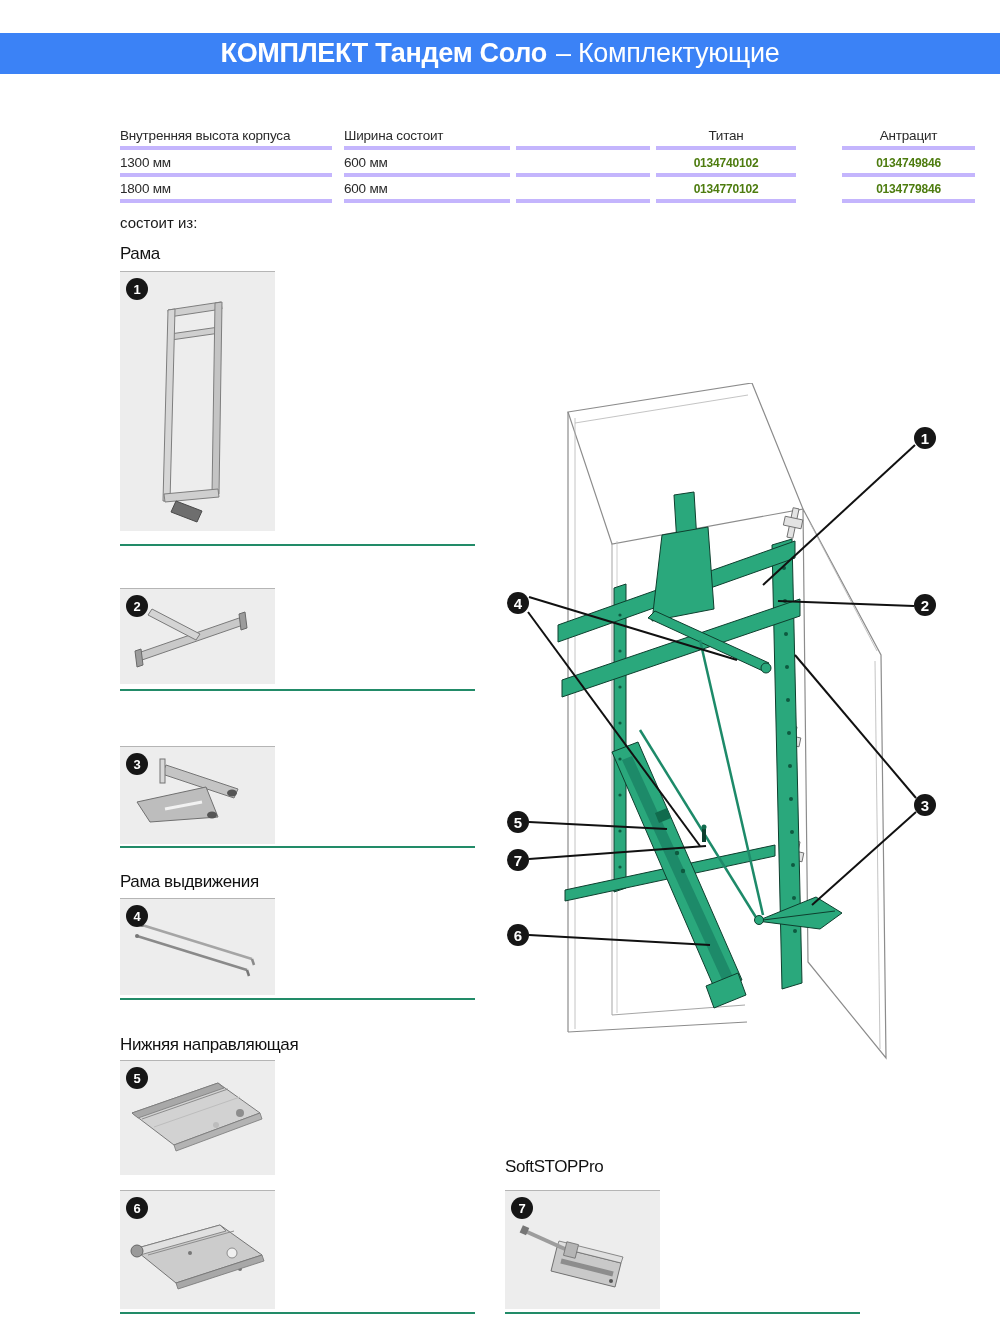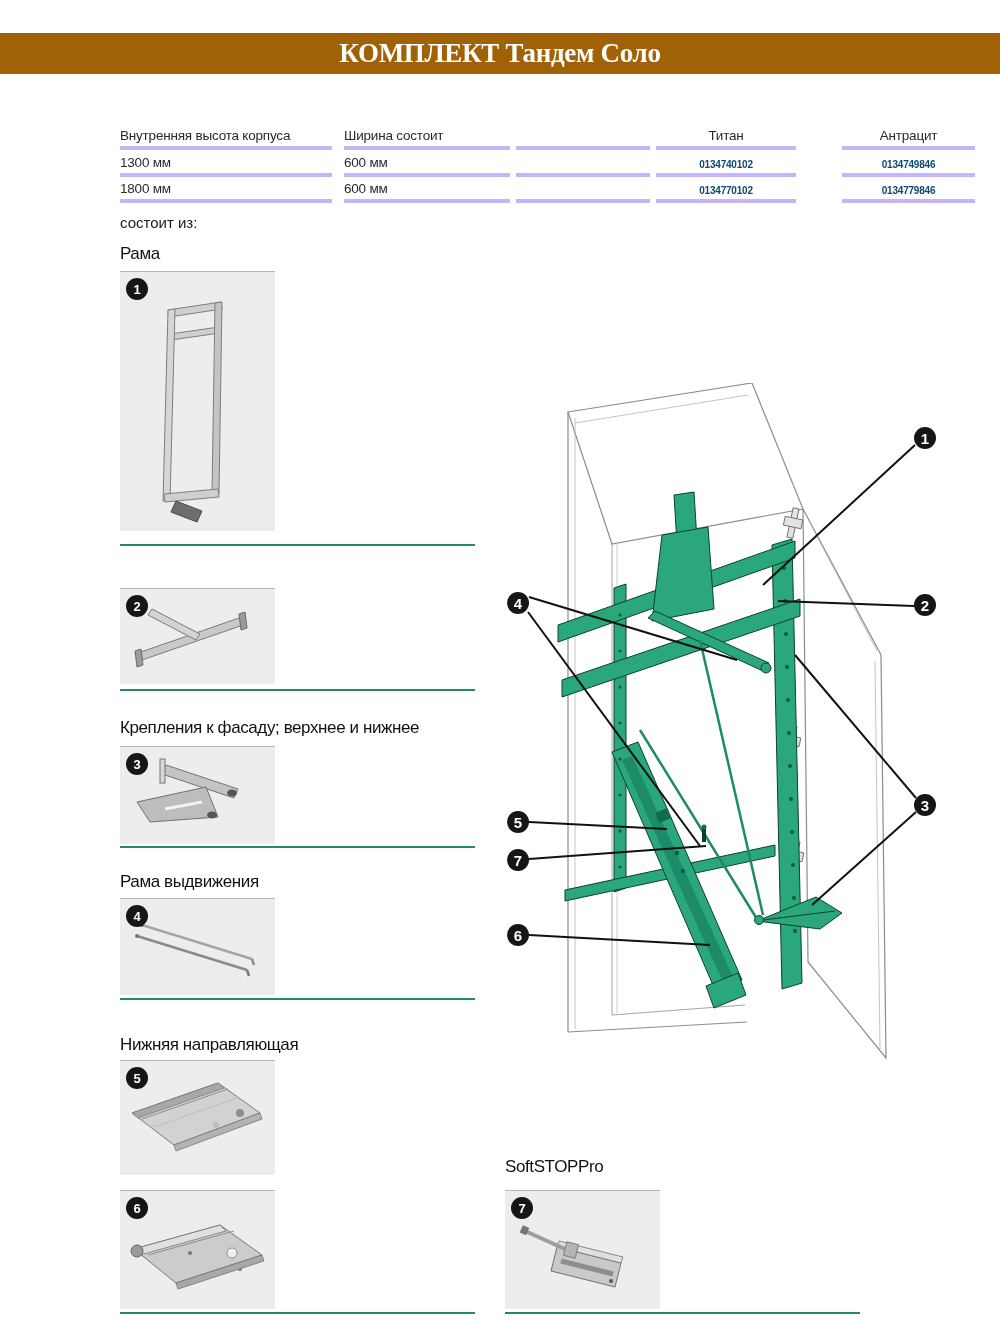--- a/index.html
+++ b/index.html
@@ -1,36 +1,36 @@
 <!DOCTYPE html>
 <html><head>
 <meta charset="utf-8">
 <style>
   html,body{margin:0;padding:0;background:#fff;}
   .page{position:relative;width:1000px;height:1320px;background:#fff;overflow:hidden;
         font-family:"Liberation Sans","DejaVu Sans",sans-serif;color:#1a1a1a;}
   
-  .topbar{position:absolute;left:0;top:33px;width:1000px;height:41px;background:#a16207;
-          display:flex;align-items:center;justify-content:center;color:#fff;font-size:27px;letter-spacing:-0.3px;font-family:Liberation Serif, serif;}
+  .topbar{position:absolute;left:0;top:33px;width:1000px;height:41px;background:#3b82f6;
+          display:flex;align-items:center;justify-content:center;color:#fff;font-size:27px;letter-spacing:-0.3px;}
   .topbar .t-bold{font-weight:bold;}
   .topbar .t-light{font-weight:400;margin-left:9px;}
   
   .kit-title{position:absolute;left:120px;top:94px;font-size:16px;font-weight:bold;letter-spacing:-0.2px;}
   
   .cell{position:absolute;border-bottom:4px solid #c4b5fd;font-size:13.5px;color:#2a2a2a;
         display:flex;align-items:flex-end;padding-bottom:3px;letter-spacing:-0.2px;}
   .c1{left:120px;width:212px;}
   .c2{left:344px;width:166px;}
   .c3{left:516px;width:134px;}
   .c4{left:656px;width:140px;justify-content:center;}
   .c5{left:842px;width:133px;justify-content:center;}
   .hr{top:122px;height:21px;}
   .r1{top:143px;height:27px;}
   .r2{top:170px;height:26px;}
-  .art{font-weight:bold;color:#0c4a6e;font-size:10px;}
+  .art{font-weight:bold;color:#4d7c0f;font-size:12px;}
   
   .consists{position:absolute;left:120px;top:214px;font-size:15px;}
   
   .sec-title{position:absolute;left:120px;font-size:17px;letter-spacing:-0.4px;color:#111;}
   .soft-title{left:505px;}
   
   .imgbox{position:absolute;width:155px;background:#ededed;border-top:1px solid #b5b5b5;}
   .badge{position:absolute;left:6px;top:6px;width:22px;height:22px;border-radius:50%;background:#161616;
          color:#fff;font-size:13px;font-weight:bold;display:flex;align-items:center;justify-content:center;}
   .sketch{position:absolute;left:0;top:0;}
@@ -39,20 +39,21 @@
   
   .diagram{position:absolute;left:505px;top:383px;}
 </style>
 </head>
 <body>
 
 <div class="page">
 
   <header class="topbar">
     <span class="t-bold">КОМПЛЕКТ Тандем Соло</span>
+    <span class="t-light">– Комплектующие</span>
   </header>
 
 
   <div>
     <div class="cell hr c1">Внутренняя высота корпуса</div>
     <div class="cell hr c2">Ширина состоит</div>
     <div class="cell hr c3"></div>
     <div class="cell hr c4">Титан</div>
     <div class="cell hr c5">Антрацит</div>
 
@@ -89,21 +90,20 @@
     <svg class="sketch" width="155" height="95" viewBox="0 0 155 95">
       <polygon points="18,64 122,28 126,35 22,71" fill="#c9c9c9" stroke="#7a7a7a" stroke-width="1"></polygon>
       <polygon points="32,20 80,45 76,51 28,26" fill="#d4d4d4" stroke="#7a7a7a" stroke-width="1"></polygon>
       <polygon points="15,62 21,60 23,76 17,78" fill="#9c9c9c" stroke="#6a6a6a" stroke-width="1"></polygon>
       <polygon points="119,25 125,23 127,39 121,41" fill="#9c9c9c" stroke="#6a6a6a" stroke-width="1"></polygon>
     </svg>
     <span class="badge">2</span>
   </div>
   <div class="sep" style="left:120px;top:689px;"></div>
 
-  <div class="sec-title" style="top:718px;">Крепления к фасаду; верхнее и нижнее</div>
   <div class="imgbox" style="left:120px;top:746px;height:97px;">
     <svg class="sketch" width="155" height="97" viewBox="0 0 155 97">
       <polygon points="46,18 118,42 114,51 42,27" fill="#c4c4c4" stroke="#757575" stroke-width="1"></polygon>
       <rect x="40" y="12" width="5" height="24" fill="#d8d8d8" stroke="#757575" stroke-width="1"></rect>
       <ellipse cx="112" cy="46" rx="5" ry="3.5" fill="#555"></ellipse>
       <polygon points="17,55 86,40 98,70 30,75" fill="#bdbdbd" stroke="#707070" stroke-width="1"></polygon>
       <line x1="45" y1="62" x2="82" y2="55" stroke="#f2f2f2" stroke-width="3"></line>
       <ellipse cx="92" cy="68" rx="5" ry="3.5" fill="#555"></ellipse>
     </svg>
     <span class="badge">3</span>

